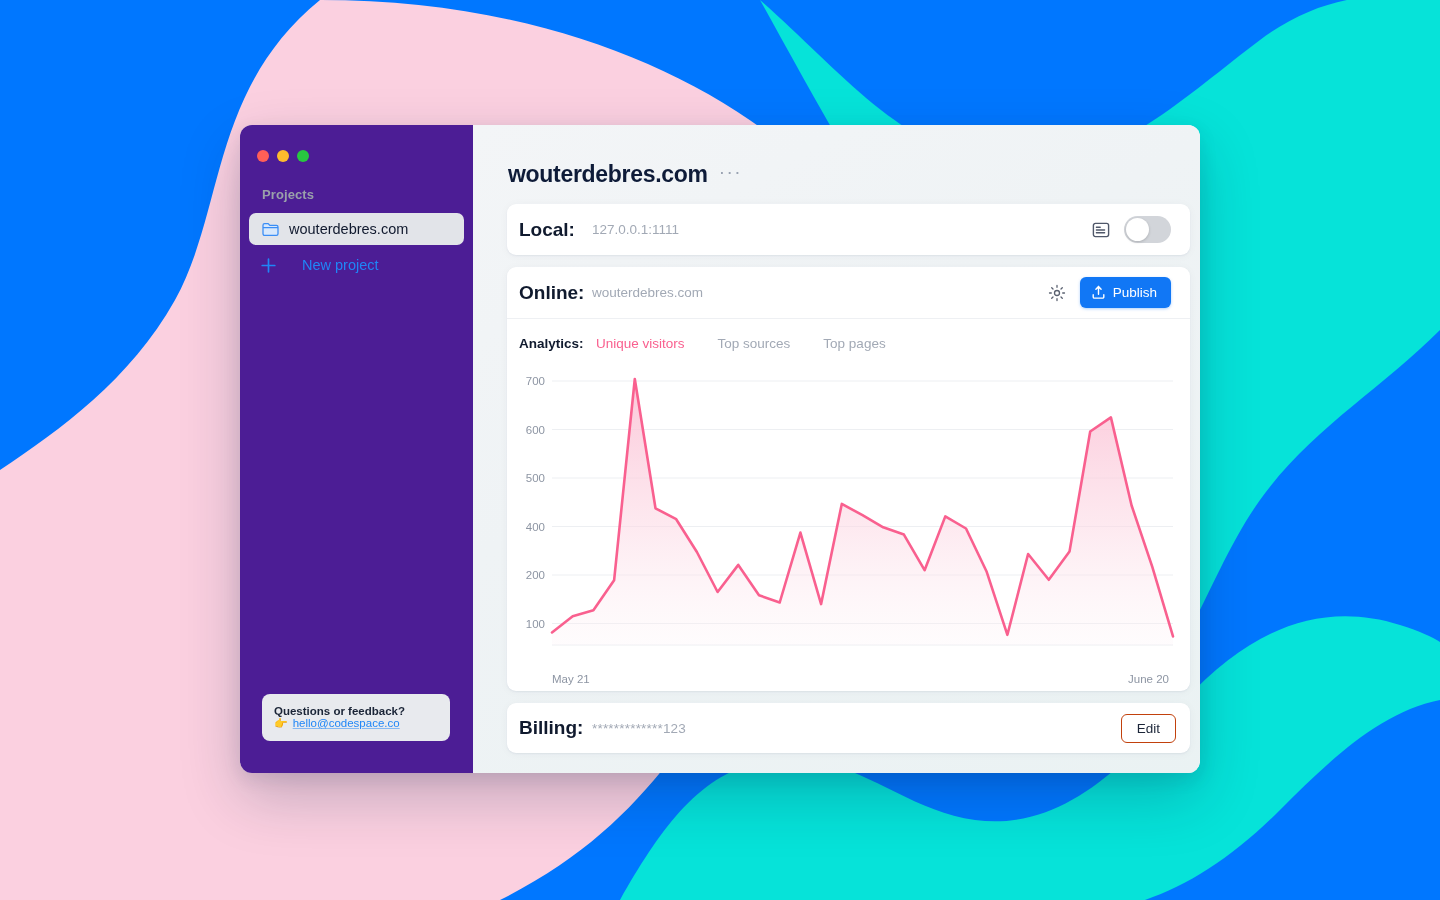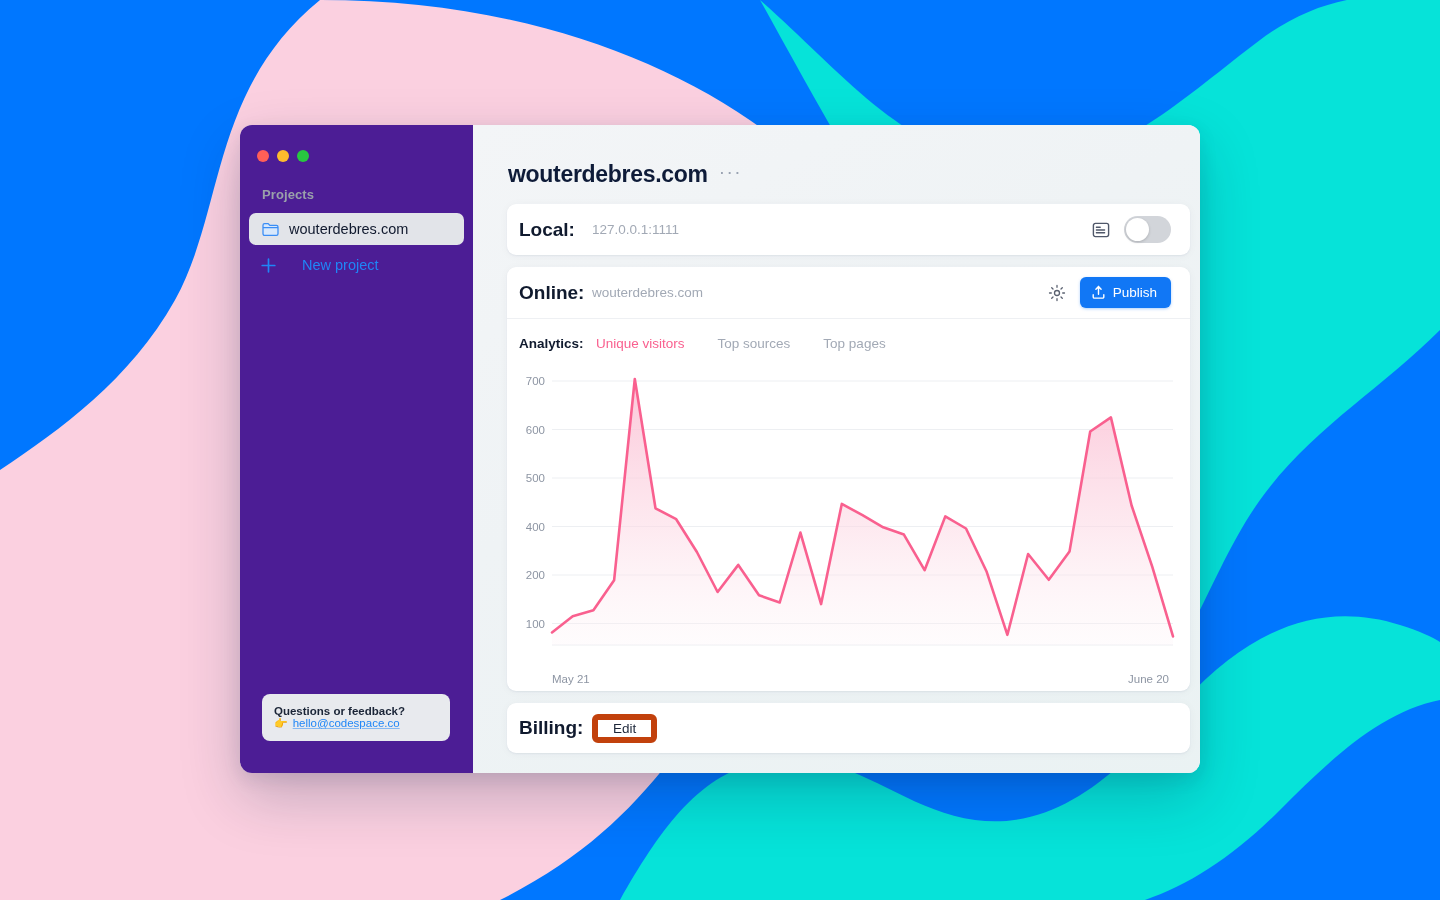--- a/index.html
+++ b/index.html
@@ -266,21 +266,21 @@
   .billing-row {
     display: flex;
     align-items: center;
     height: 50px;
     padding: 0 14px 0 12px;
   }
   .edit-btn {
     font-size: 13.5px;
     color: #1C2639;
     background: #fff;
-    border: 6px solid #c2410c;
+    border: 1px solid #c2410c;
     border-radius: 6px;
     height: 29px;
     padding: 0 15px;
   }
   .mono-value {
     font-size: 13.5px;
     color: #A2A9B5;
     letter-spacing: .2px;
   }
 </style>
@@ -459,19 +459,20 @@
             <path id="line-path" fill="none" stroke="#F9608F" stroke-width="2.6" stroke-linejoin="round" stroke-linecap="round" d="M 33.0 259.4 L 53.7 243.2 L 74.4 237.2 L 95.1 207.3 L 115.8 6.0 L 136.5 135.3 L 157.2 146.2 L 177.9 179.0 L 198.6 219.0 L 219.3 191.9 L 240.0 222.2 L 260.7 229.5 L 281.4 159.6 L 302.1 231.1 L 322.8 130.9 L 343.5 142.2 L 364.2 154.3 L 384.9 161.6 L 405.6 197.2 L 426.3 143.4 L 447.0 155.5 L 467.7 198.8 L 488.4 261.8 L 509.1 181.0 L 529.8 206.8 L 550.5 178.6 L 571.2 58.5 L 591.9 44.4 L 612.6 132.5 L 633.3 193.9 L 654.0 263.4"></path>
             <text id="x-start" class="xaxis-label" x="33" y="310">May 21</text>
             <text id="x-end" class="xaxis-label" x="650" y="310" text-anchor="end">June 20</text>
           </svg>
         </div>
       </section>
 
       <section class="card" id="billing-card">
         <div class="billing-row">
           <span class="row-label">Billing:</span>
+          <span class="row-value mono-value">*************123</span>
           <button class="edit-btn">Edit</button>
         </div>
       </section>
 
     </main>
   </div>
 </div>
 
 </body></html>

